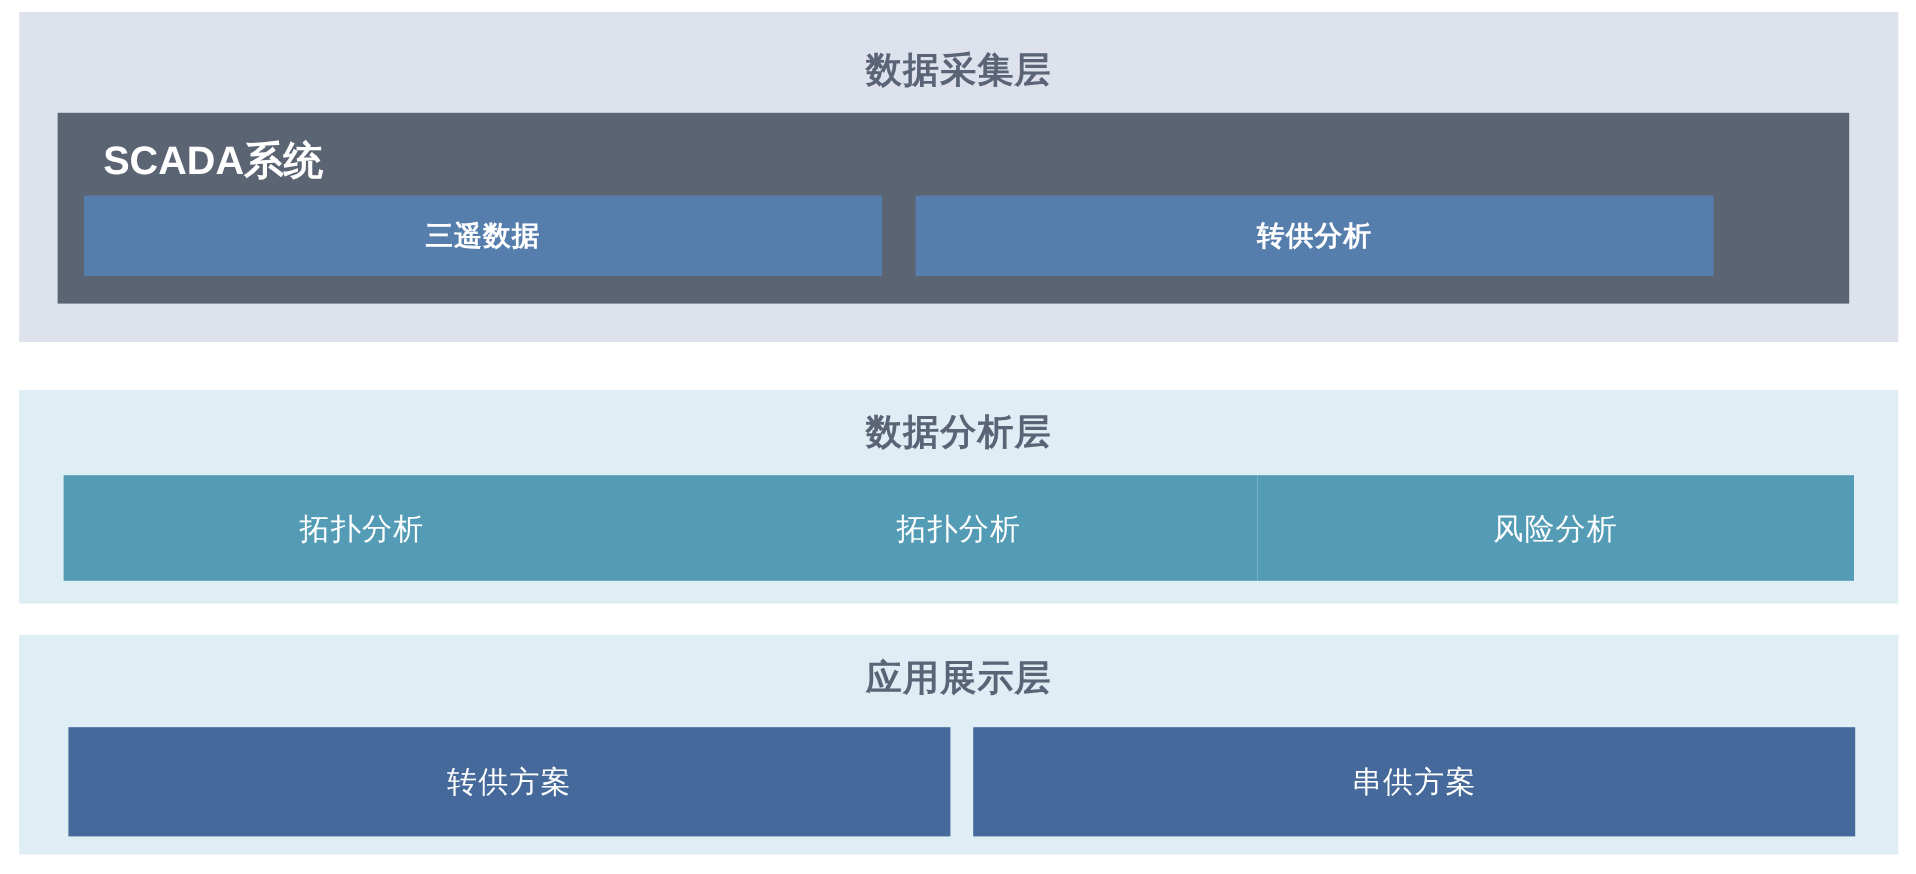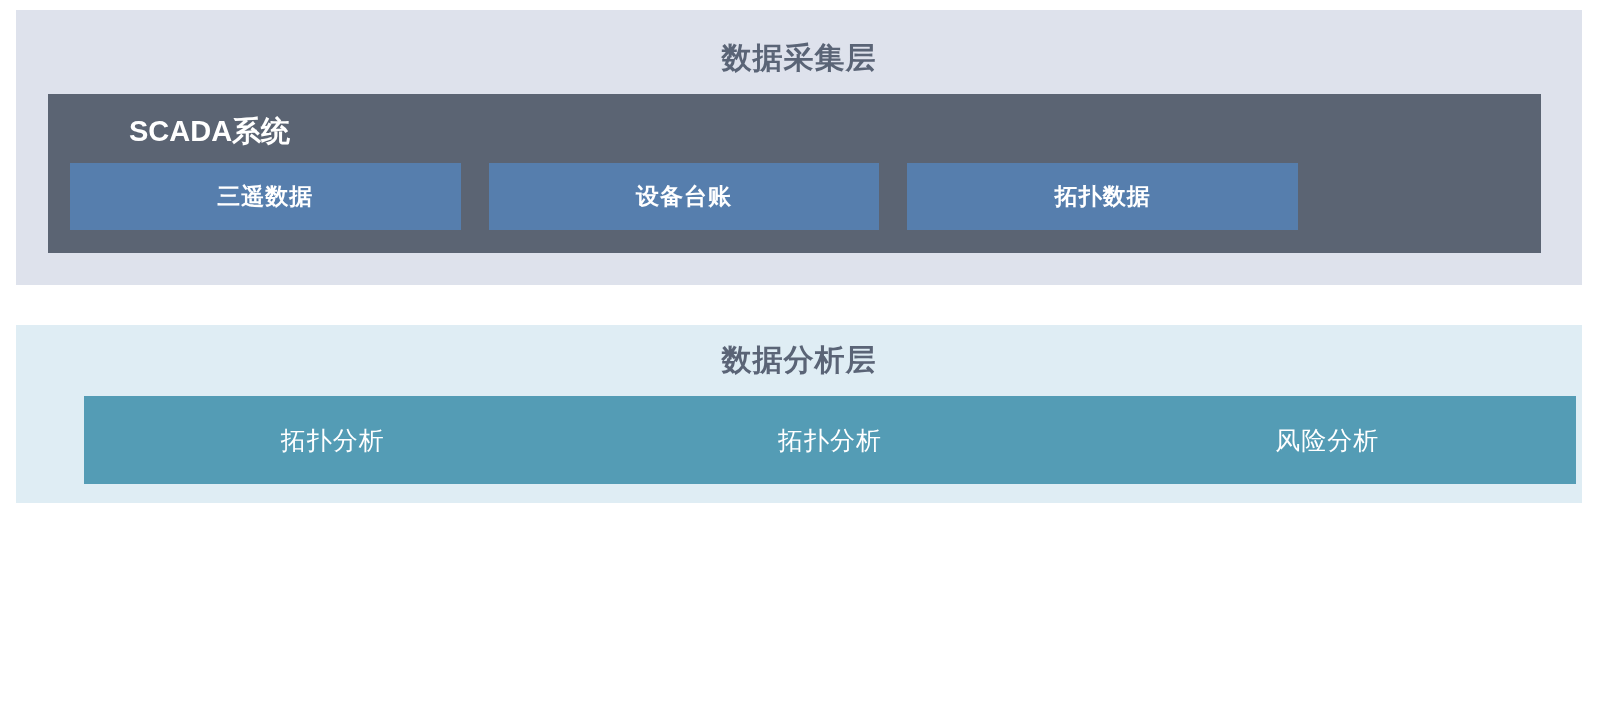--- a/index.html
+++ b/index.html
@@ -43,30 +43,29 @@
     left: 32px;
     top: 84px;
     width: 1493px;
     height: 159px;
     background: #5b6473;
   }
   #scada-label {
     position: absolute;
     left: 38px;
     top: 18px;
-    font-size: 29px;
+    font-size: 33px;
     font-weight: bold;
     color: #ffffff;
-    margin-left: 43px;
   }
   #scada-row {
     position: absolute;
     left: 22px;
     top: 69px;
-    width: 1228px;
+    width: 1358px;
     height: 67px;
     display: flex;
     gap: 28px;
   }
   .scada-box {
     flex: 1;
     background: #567ead;
     display: flex;
     align-items: center;
     justify-content: center;
@@ -82,21 +81,20 @@
     background: #dfedf4;
   }
   #layer-analysis .layer-title { top: 15px; }
   #analysis-row {
     position: absolute;
     left: 37px;
     top: 71px;
     width: 1492px;
     height: 88px;
     display: flex;
-    margin-left: 31px;
   }
   .analysis-box {
     flex: 1;
     background: #549cb5;
     display: flex;
     align-items: center;
     justify-content: center;
     font-size: 25px;
     font-weight: normal;
     color: #ffffff;
@@ -134,29 +132,35 @@
 <body>
 
 <div id="canvas">
 
   <div class="layer" id="layer-collection">
     <div class="layer-title">数据采集层</div>
     <div id="scada-container">
       <div id="scada-label">SCADA系统</div>
       <div id="scada-row">
         <div class="scada-box">三遥数据</div>
-        <div class="scada-box">设备台账</div>
-        <div class="scada-box">拓扑数据</div>
+        <div class="scada-box">转供分析</div>
       </div>
     </div>
   </div>
 
   <div class="layer" id="layer-analysis">
     <div class="layer-title">数据分析层</div>
     <div id="analysis-row">
       <div class="analysis-box">拓扑分析</div>
       <div class="analysis-box">拓扑分析</div>
       <div class="analysis-box">风险分析</div>
     </div>
   </div>
 
+  <div class="layer" id="layer-application">
+    <div class="layer-title">应用展示层</div>
+    <div id="application-row">
+      <div class="application-box">转供方案</div>
+      <div class="application-box">串供方案</div>
+    </div>
+  </div>
 
 </div>
 
 </body></html>

